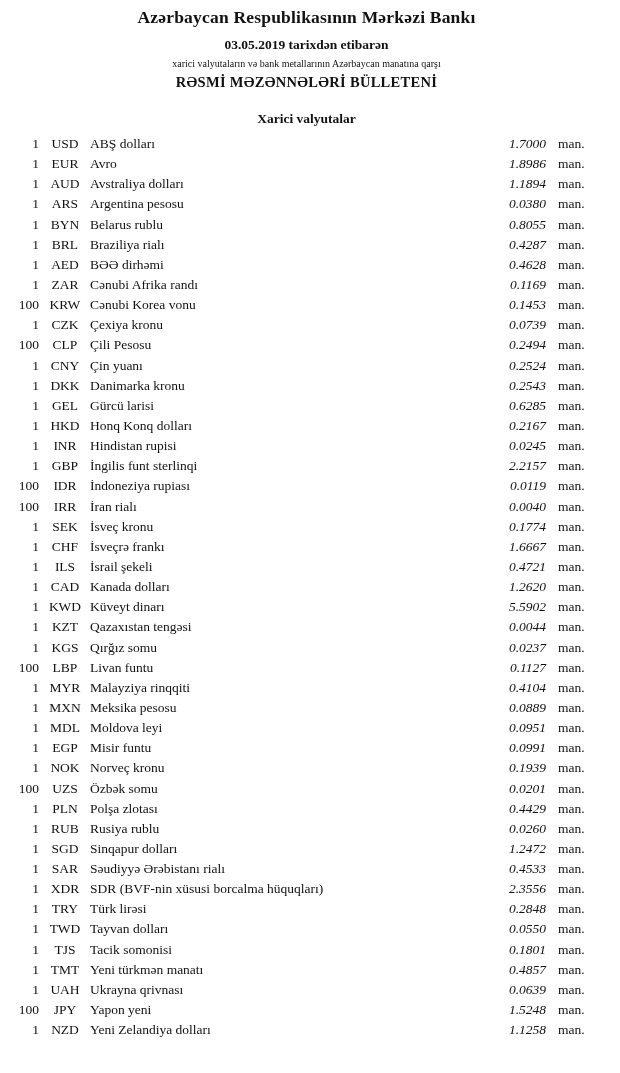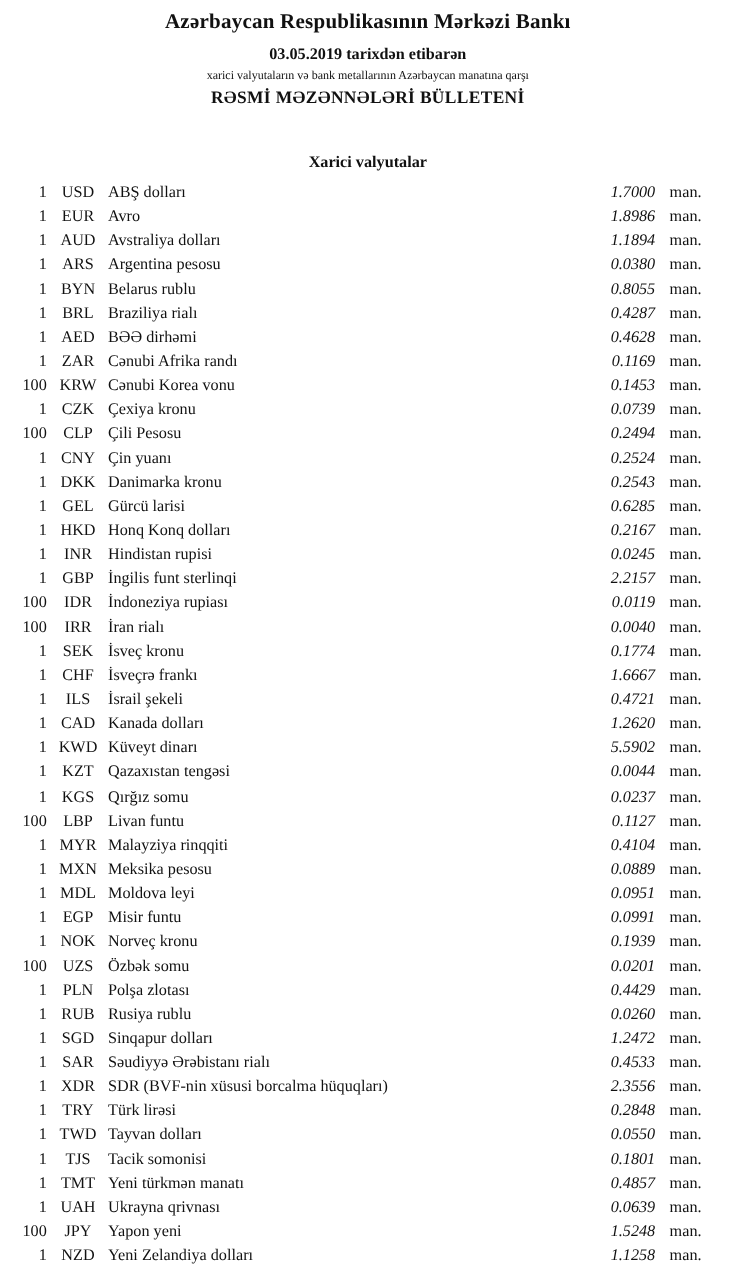--- a/index.html
+++ b/index.html
@@ -34,21 +34,21 @@
     font-size: 14.5px;
     font-weight: bold;
     letter-spacing: 0.3px;
     margin-bottom: 0;
   }
 
   .section-title {
     text-align: center;
     font-size: 13.5px;
     font-weight: bold;
-    margin-top: 36px;
+    margin-top: 20px;
     margin-bottom: 7px;
   }
 
   .rates { width: 620px; padding-right: 28px; }
   .rate-row {
     display: grid;
     grid-template-columns: 42px 46px 1fr 88px 46px;
     align-items: baseline;
     height: 20.15px;
     font-size: 13.5px;

